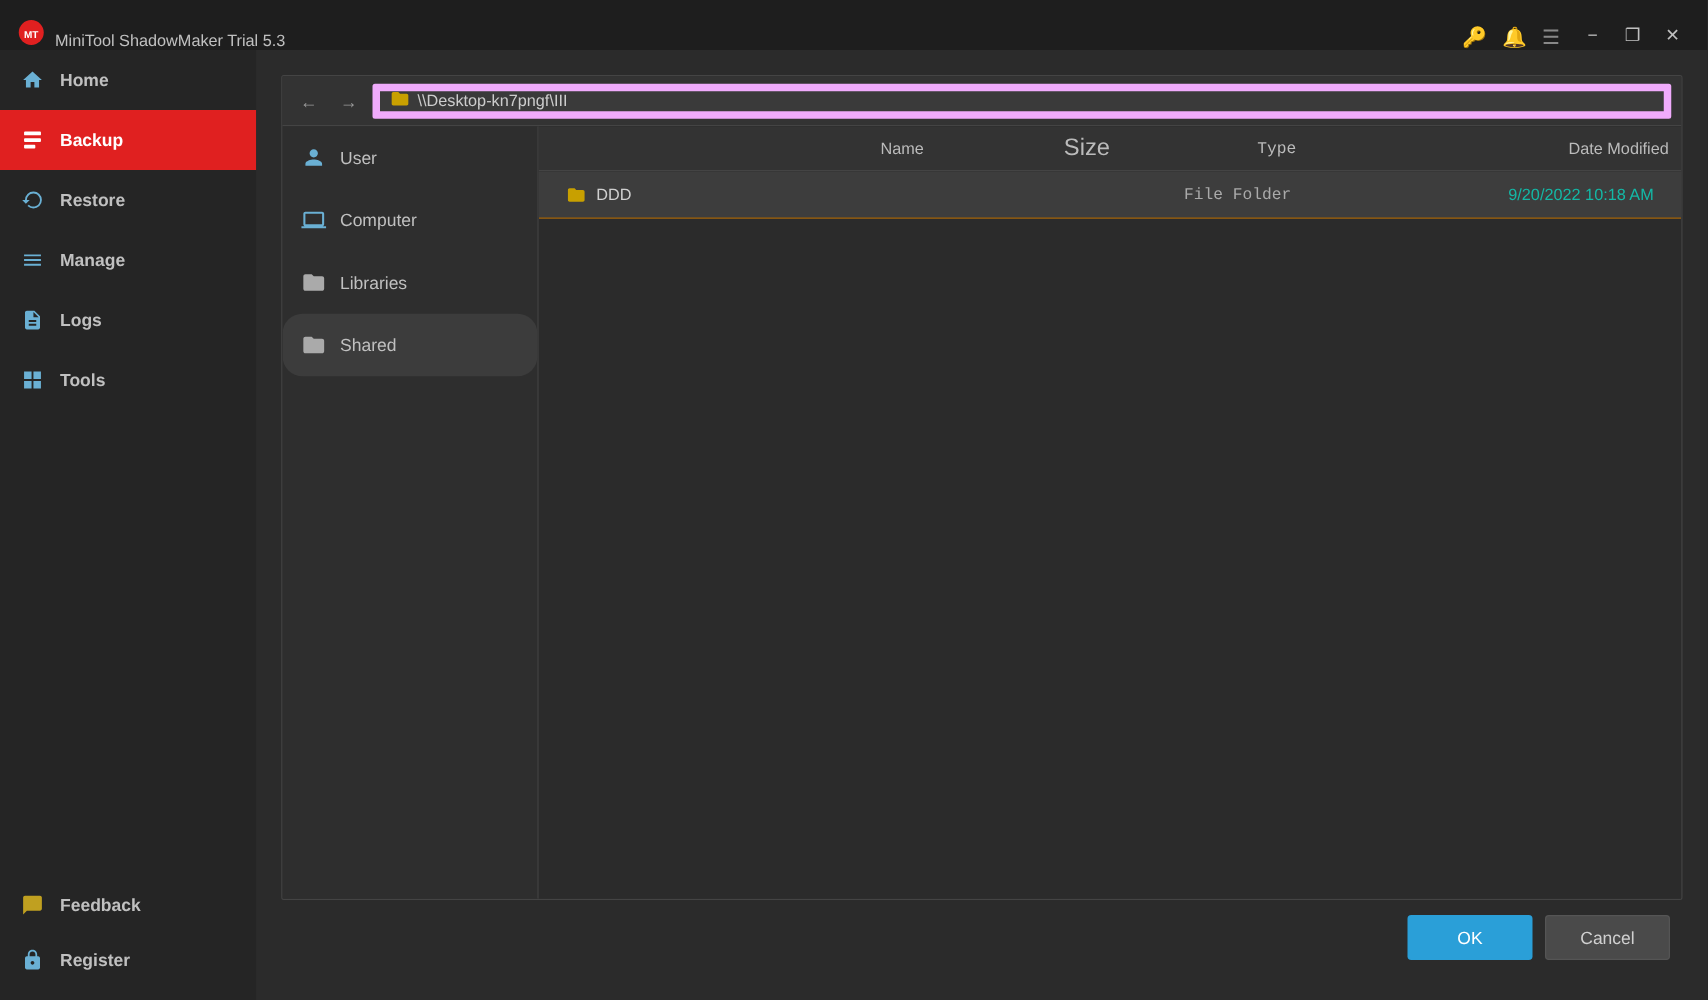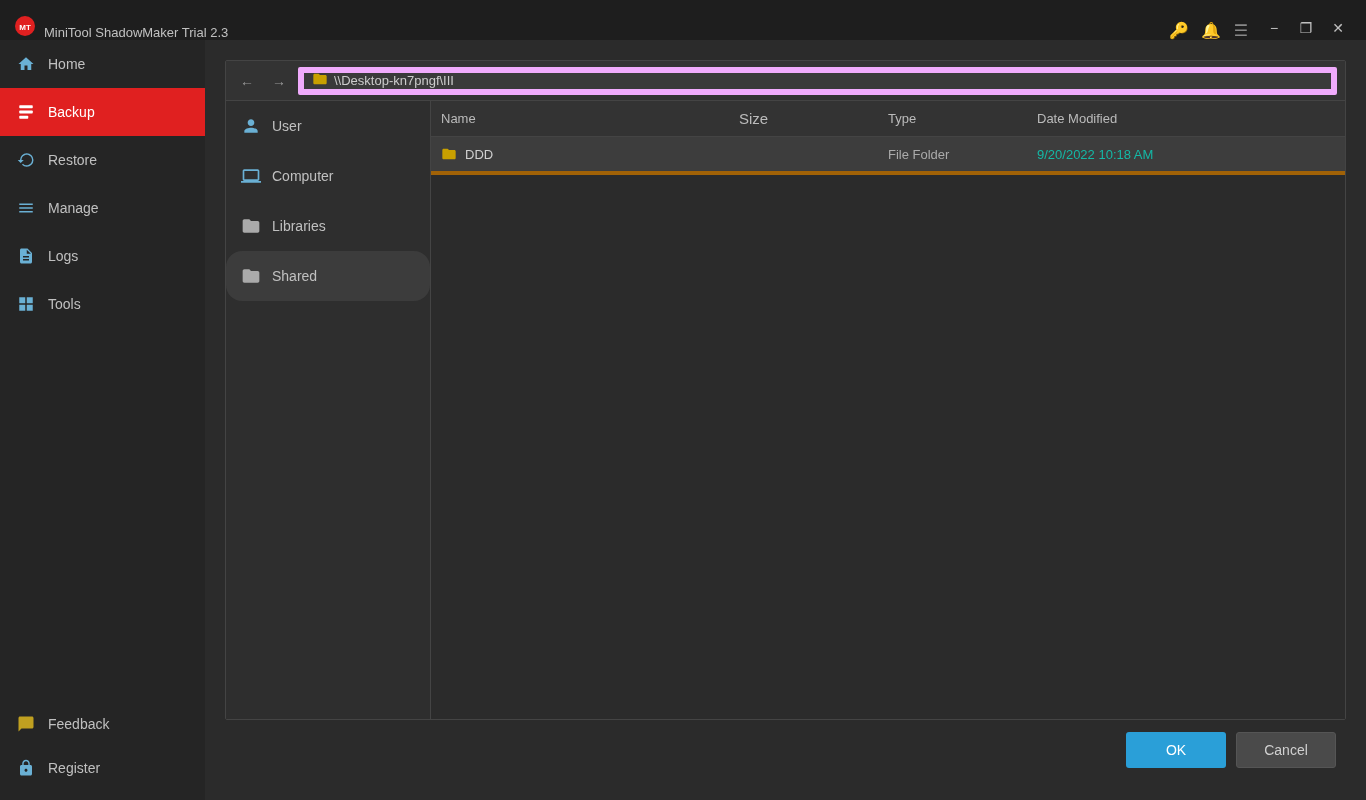--- a/index.html
+++ b/index.html
@@ -75,20 +75,21 @@
     .sidebar-item .s-icon {
       width: 20px;
       height: 20px;
       display: flex;
       align-items: center;
       justify-content: center;
       flex-shrink: 0;
     }
     .sidebar-item .s-label {
       font-size: 14px;
+      font-weight: bold;
     }
     .sidebar-bottom {
       padding-bottom: 10px;
     }
     .sidebar-bottom .sidebar-item {
       height: 44px;
     }
 
     
     #content {
@@ -145,20 +146,21 @@
       color: #ccc;
       font-size: 13px;
       gap: 6px;
     }
 
     
     #browser-body {
       display: flex;
       flex: 1;
       overflow: hidden;
+      text-align: right;
     }
 
     
     #tree-pane {
       width: 205px;
       background: #2e2e2e;
       border-right: 1px solid #444;
       overflow-y: auto;
     }
     .tree-item {
@@ -193,36 +195,36 @@
     
     #list-header {
       display: flex;
       align-items: center;
       height: 36px;
       background: #333;
       border-bottom: 1px solid #444;
       padding: 0 10px;
     }
     .col-name { flex: 2; color: #bbb; font-size: 13px; }
-    .col-size { flex: 1; color: #bbb; font-size: 15px; }
-    .col-type { flex: 1; color: #bbb; font-size: 13px; }
+    .col-size { flex: 1; color: #bbb; font-size: 19px; }
+    .col-type { flex: 1; color: #bbb; font-size: 13px; font-family: Liberation Mono, monospace; }
     .col-date { flex: 2; color: #bbb; font-size: 13px; }
 
     #list-body {
       flex: 1;
       overflow-y: auto;
     }
 
     .file-row {
       display: flex;
       align-items: center;
       height: 38px;
-      padding: 0 10px;
-      cursor: pointer;
-      border-bottom: 4px solid #a16207;
+      padding: 0 22px;
+      cursor: pointer;
+      border-bottom: 1px solid #a16207;
     }
     .file-row.selected { background: #3d3d3d; }
     .file-row .col-name {
       display: flex;
       align-items: center;
       gap: 8px;
       color: #d0d0d0;
     }
     .file-row .col-size { color: #aaa; font-size: 13px; }
     .file-row .col-type { color: #aaa; font-size: 13px; }
@@ -267,21 +269,21 @@
 <body>
 
 <div id="titlebar">
 
   <div style="margin-right:8px;">
     <svg width="22" height="22" viewBox="0 0 22 22">
       <circle cx="11" cy="11" r="10" fill="#e02020"></circle>
       <text x="11" y="15" text-anchor="middle" fill="#fff" font-size="8" font-weight="bold">MT</text>
     </svg>
   </div>
-  <span style="color:#c0c0c0;font-size:13px;flex:1;">MiniTool ShadowMaker Trial 2.3</span>
+  <span style="color:#c0c0c0;font-size:13px;flex:1;">MiniTool ShadowMaker Trial 5.3</span>
 
   <div style="display:flex;align-items:center;gap:12px;margin-right:12px;">
     <span style="color:#888;font-size:16px;">🔑</span>
     <span style="color:#888;font-size:16px;">🔔</span>
     <span style="color:#888;font-size:16px;cursor:pointer;">☰</span>
   </div>
   <div class="win-controls">
     <button class="win-btn">−</button>
     <button class="win-btn">❐</button>
     <button class="win-btn close">✕</button>

